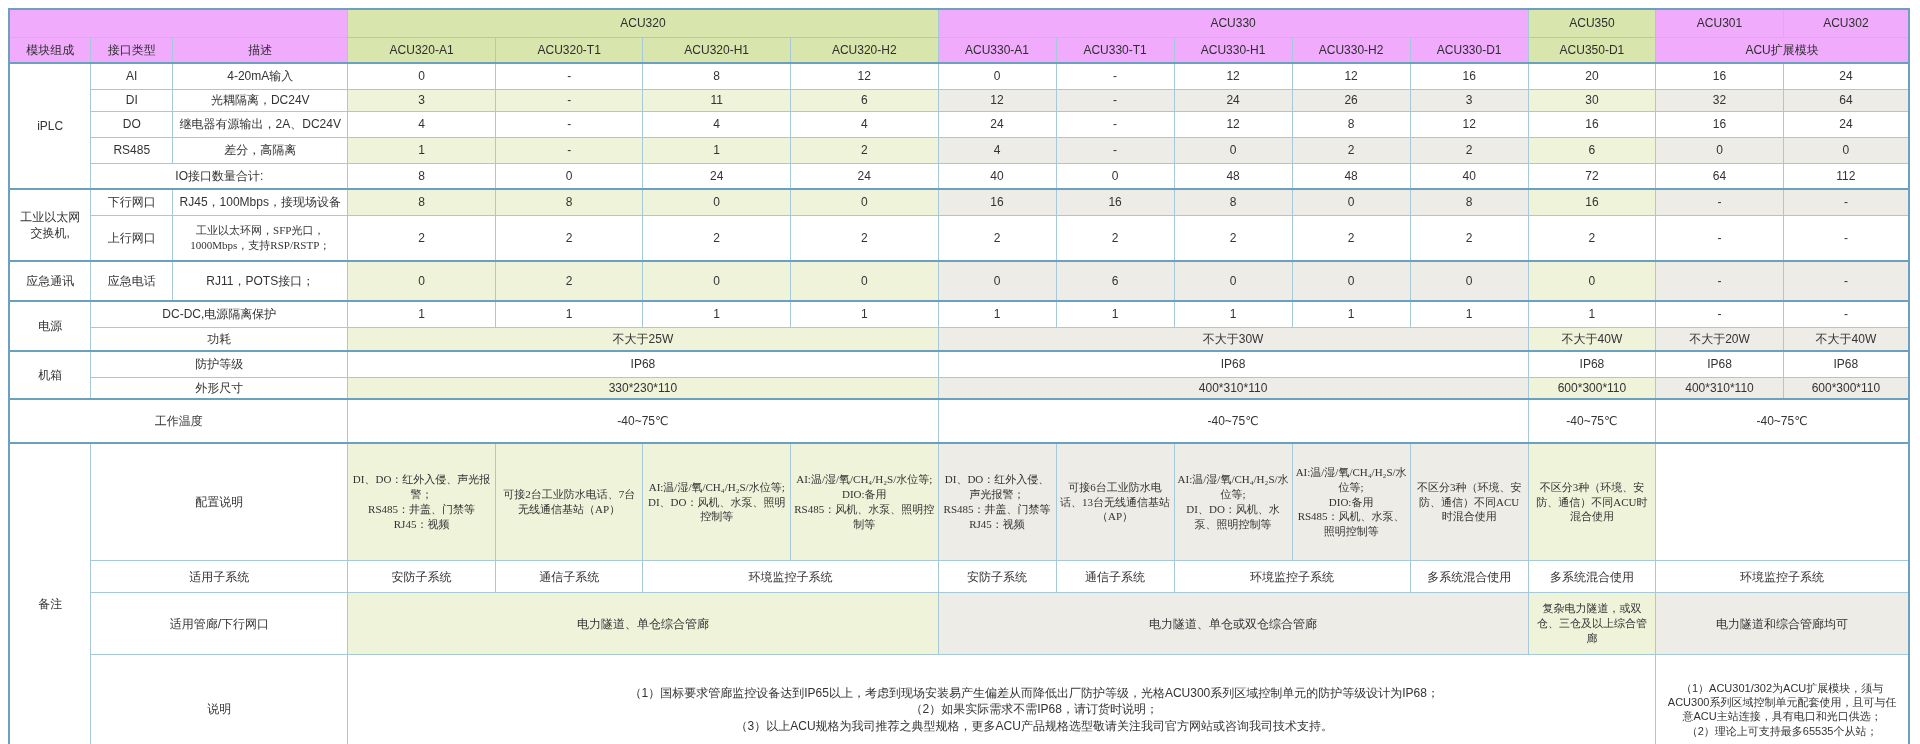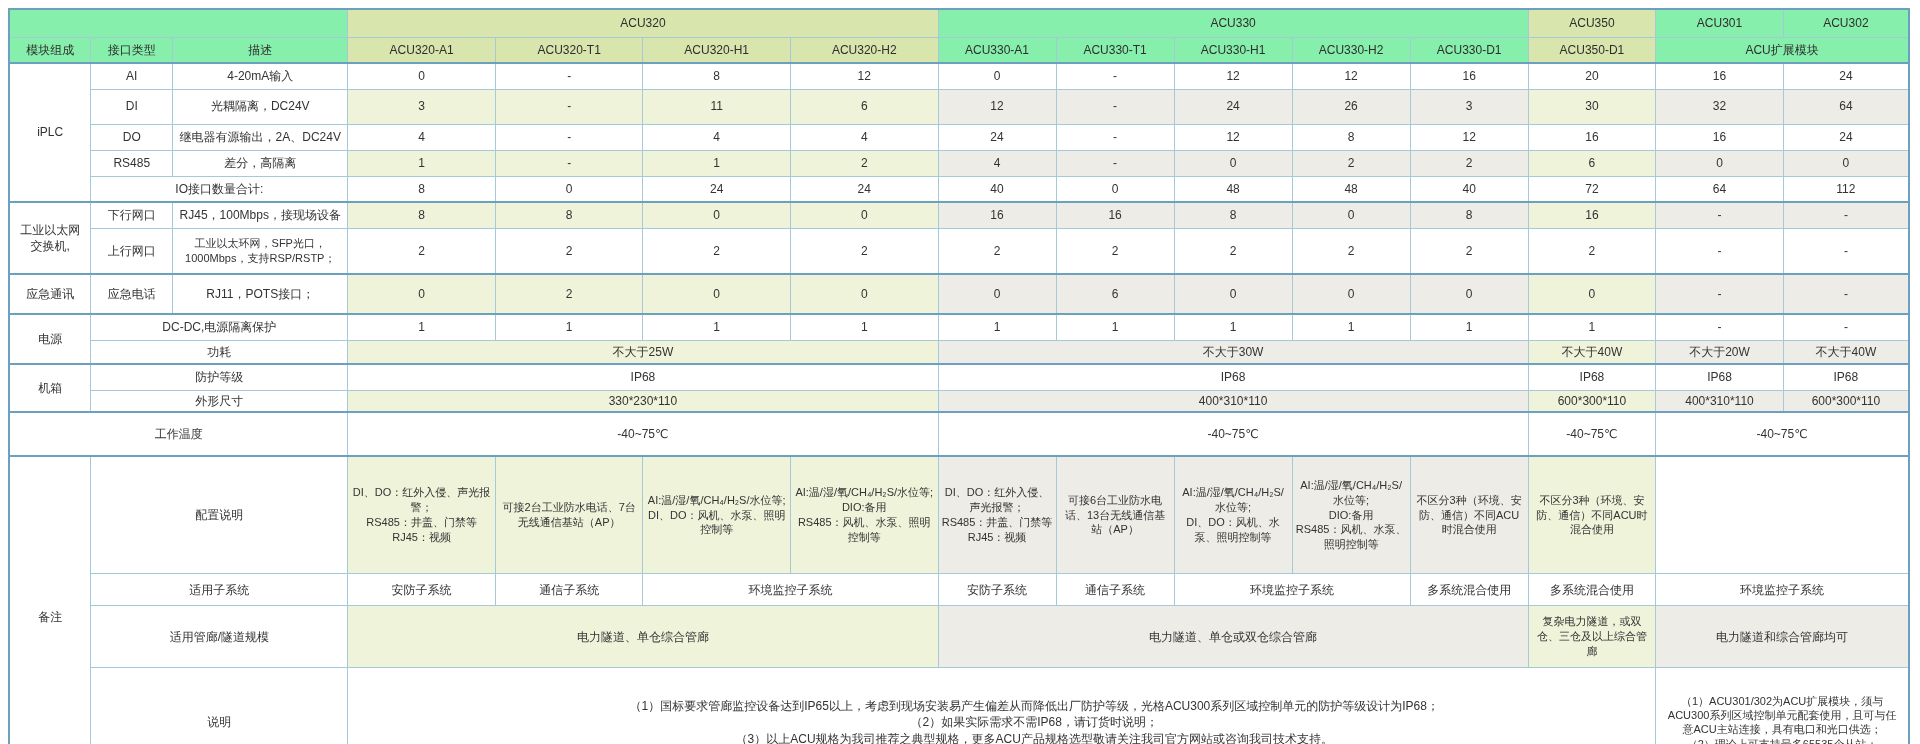--- a/index.html
+++ b/index.html
@@ -7,26 +7,26 @@
   .wrap { padding:8px 10px 6px 8px; }
   table { width:100%; border-collapse:collapse; table-layout:fixed; border:2px solid #6ba0bf; }
   td {
     border:1px solid #a6c9da;
     text-align:center; vertical-align:middle;
     font-size:12px; color:#333333;
     padding:2px 3px; line-height:1.35;
     white-space:pre-line; overflow:hidden;
   }
   tr.sep > td { border-top:2px solid #6ba0bf; }
-  .b  { background:#86efac; }           
+  .b  { background:#f0abfc; }           
   .g  { background:#d8e5ac; }           
   .tg { background:#eef3da; }           
   .tw { background:#edece7; }           
   .hd { color:#2e2e2e; }
-  .small { font-size:11px; }
+  .small { font-size:11px;font-family:Liberation Serif, serif; }
   .notes-main { text-align:center; padding:6px 20px 6px 85px; font-size:12px; }
   .notes-exp  { text-align:center; padding:4px 7px; font-size:11px; line-height:1.3; }
 </style>
 </head>
 <body>
 
 <div class="wrap">
 <table>
   <colgroup>
     <col style="width:4.3%">
@@ -84,21 +84,21 @@
     <td>0</td>
     <td>-</td>
     <td>12</td>
     <td>12</td>
     <td>16</td>
     <td>20</td>
     <td>16</td>
     <td>24</td>
   </tr>
 
-  <tr style="height:35px">
+  <tr style="height:22px">
     <td>DI</td>
     <td>光耦隔离，DC24V</td>
     <td class="tg">3</td>
     <td class="tg">-</td>
     <td class="tg">11</td>
     <td class="tg">6</td>
     <td class="tw">12</td>
     <td class="tw">-</td>
     <td class="tw">24</td>
     <td class="tw">26</td>
@@ -299,21 +299,21 @@
     <td colspan="2">环境监控子系统</td>
     <td>安防子系统</td>
     <td>通信子系统</td>
     <td colspan="2">环境监控子系统</td>
     <td>多系统混合使用</td>
     <td>多系统混合使用</td>
     <td colspan="2">环境监控子系统</td>
   </tr>
 
   <tr style="height:62px">
-    <td colspan="2">适用管廊/隧道规模</td>
+    <td colspan="2">适用管廊/下行网口</td>
     <td class="tg" colspan="4">电力隧道、单仓综合管廊</td>
     <td class="tw" colspan="5">电力隧道、单仓或双仓综合管廊</td>
     <td class="tg small">复杂电力隧道，或双仓、三仓及以上综合管廊</td>
     <td class="tw" colspan="2">电力隧道和综合管廊均可</td>
   </tr>
 
   <tr style="height:110px">
     <td colspan="2">说明</td>
     <td colspan="10" class="notes-main">（1）国标要求管廊监控设备达到IP65以上，考虑到现场安装易产生偏差从而降低出厂防护等级，光格ACU300系列区域控制单元的防护等级设计为IP68；
 （2）如果实际需求不需IP68，请订货时说明；

